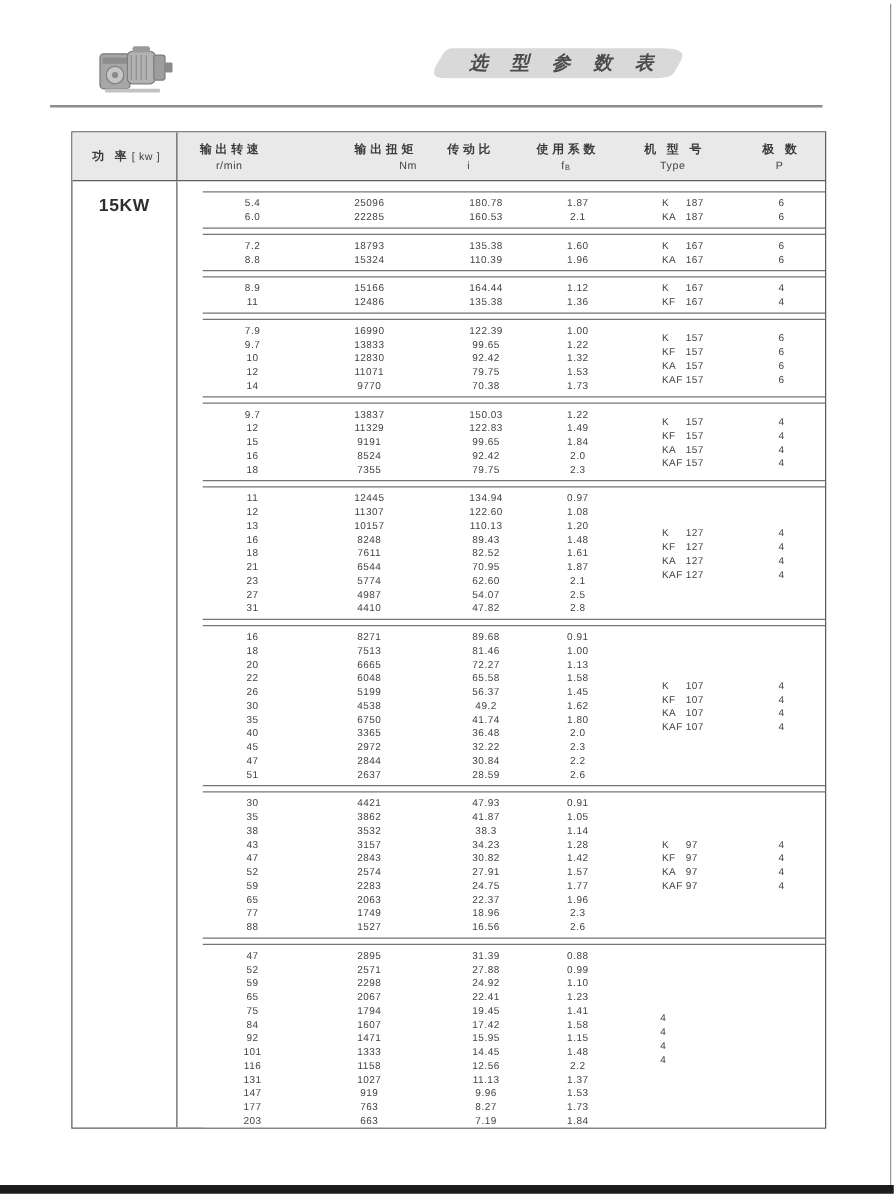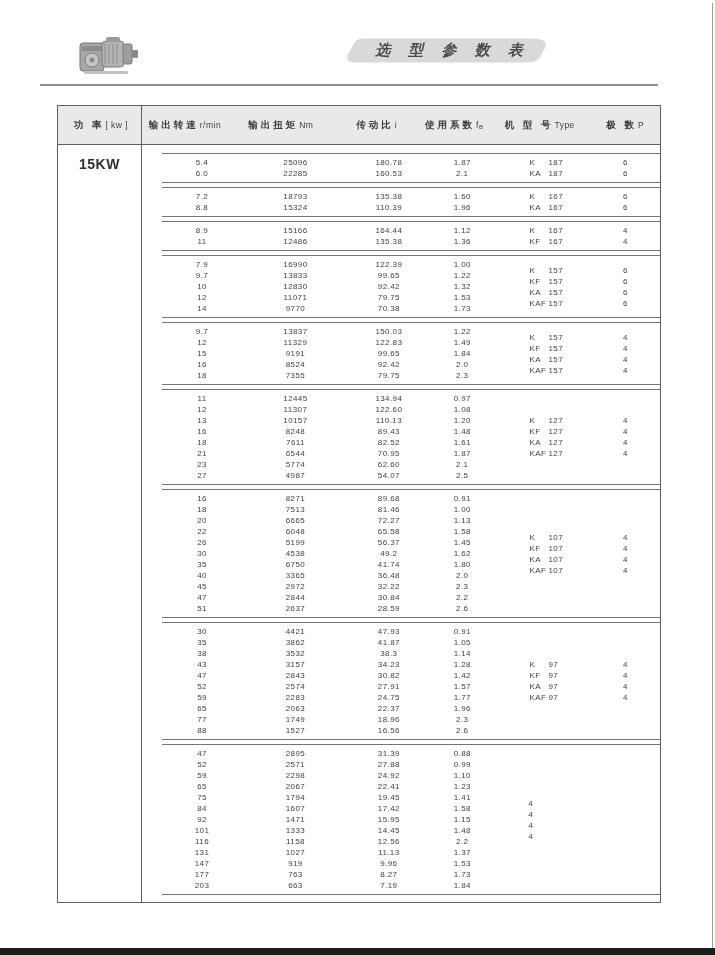--- a/index.html
+++ b/index.html
@@ -35,22 +35,22 @@
     display:flex;height:38px;flex-shrink:0;background:#e9e9e9;
     border-bottom:1.3px solid #5f5f5f;
   }
   .th-power{
     width:84px;flex-shrink:0;border-right:1.3px solid #5f5f5f;box-sizing:border-box;
     display:flex;flex-direction:row;align-items:center;justify-content:center;gap:1px;
   }
   .th-cn{font-size:9.5px;font-weight:bold;letter-spacing:3px;color:#3b3b3b;white-space:nowrap;padding-left:3px;}
   .th-sub{font-size:8.5px;color:#3f3f3f;letter-spacing:0.5px;}
   .th-cols{flex:1;display:flex;}
-  .th{display:flex;flex-direction:row;align-items:center;justify-content:center;gap:1px;box-sizing:border-box;}
-  .th.w1{width:16%;} .th.w2{width:21%;} .th.w3{width:16%;} .th.w4{width:14%;}
+  .th{display:flex;flex-direction:column;align-items:center;justify-content:center;gap:1px;box-sizing:border-box;}
+  .th.w1{width:16%;} .th.w2{width:21%;align-items:flex-end;} .th.w3{width:16%;} .th.w4{width:14%;}
   .th.w5{width:19%;} .th.w6{width:14%;}
   .subscript{font-size:6px;vertical-align:-1px;}
 
   .tbody{display:flex;flex:1;overflow:hidden;gap:20px;}
   .power-col{
     width:84px;flex-shrink:0;border-right:1.3px solid #5f5f5f;box-sizing:border-box;
     text-align:center;padding-top:11px;
   }
   .power-val{font-size:14px;font-weight:bold;color:#2e2e2e;letter-spacing:0.5px;}
   .groups-col{flex:1;display:flex;flex-direction:column;gap:4px;padding-top:8px;overflow:hidden;}
@@ -354,20 +354,26 @@
                 <span class="c2">5774</span>
                 <span class="c3">62.60</span>
                 <span class="c4">2.1</span>
               </div>
               <div class="row">
                 <span class="c1">27</span>
                 <span class="c2">4987</span>
                 <span class="c3">54.07</span>
                 <span class="c4">2.5</span>
               </div>
+              <div class="row">
+                <span class="c1">31</span>
+                <span class="c2">4410</span>
+                <span class="c3">47.82</span>
+                <span class="c4">2.8</span>
+              </div>
             </div>
             <div class="types">
               <div class="trow"><span class="tprefix">K</span><span class="tsize">127</span></div>
               <div class="trow"><span class="tprefix">KF</span><span class="tsize">127</span></div>
               <div class="trow"><span class="tprefix">KA</span><span class="tsize">127</span></div>
               <div class="trow"><span class="tprefix">KAF</span><span class="tsize">127</span></div>
             </div>
             <div class="poles">
               <div class="prow">4</div>
               <div class="prow">4</div>

